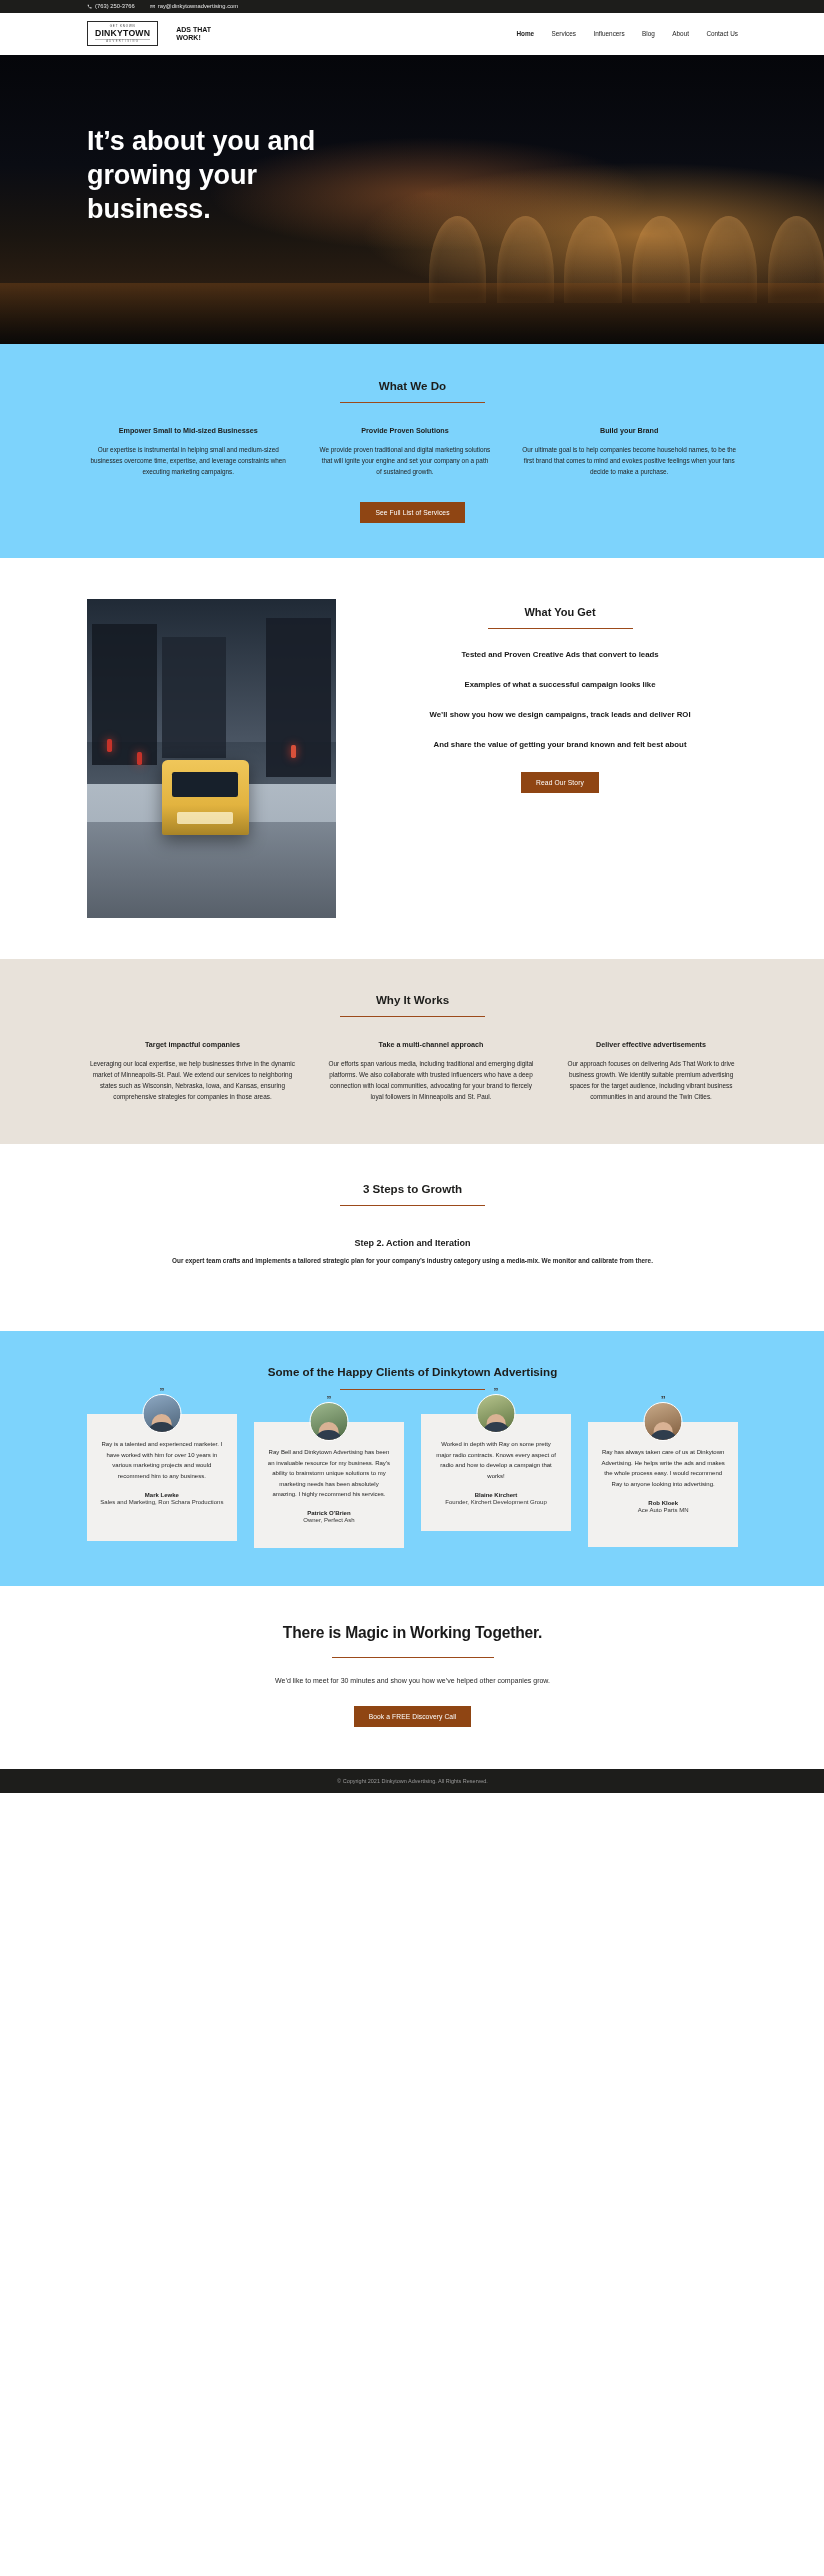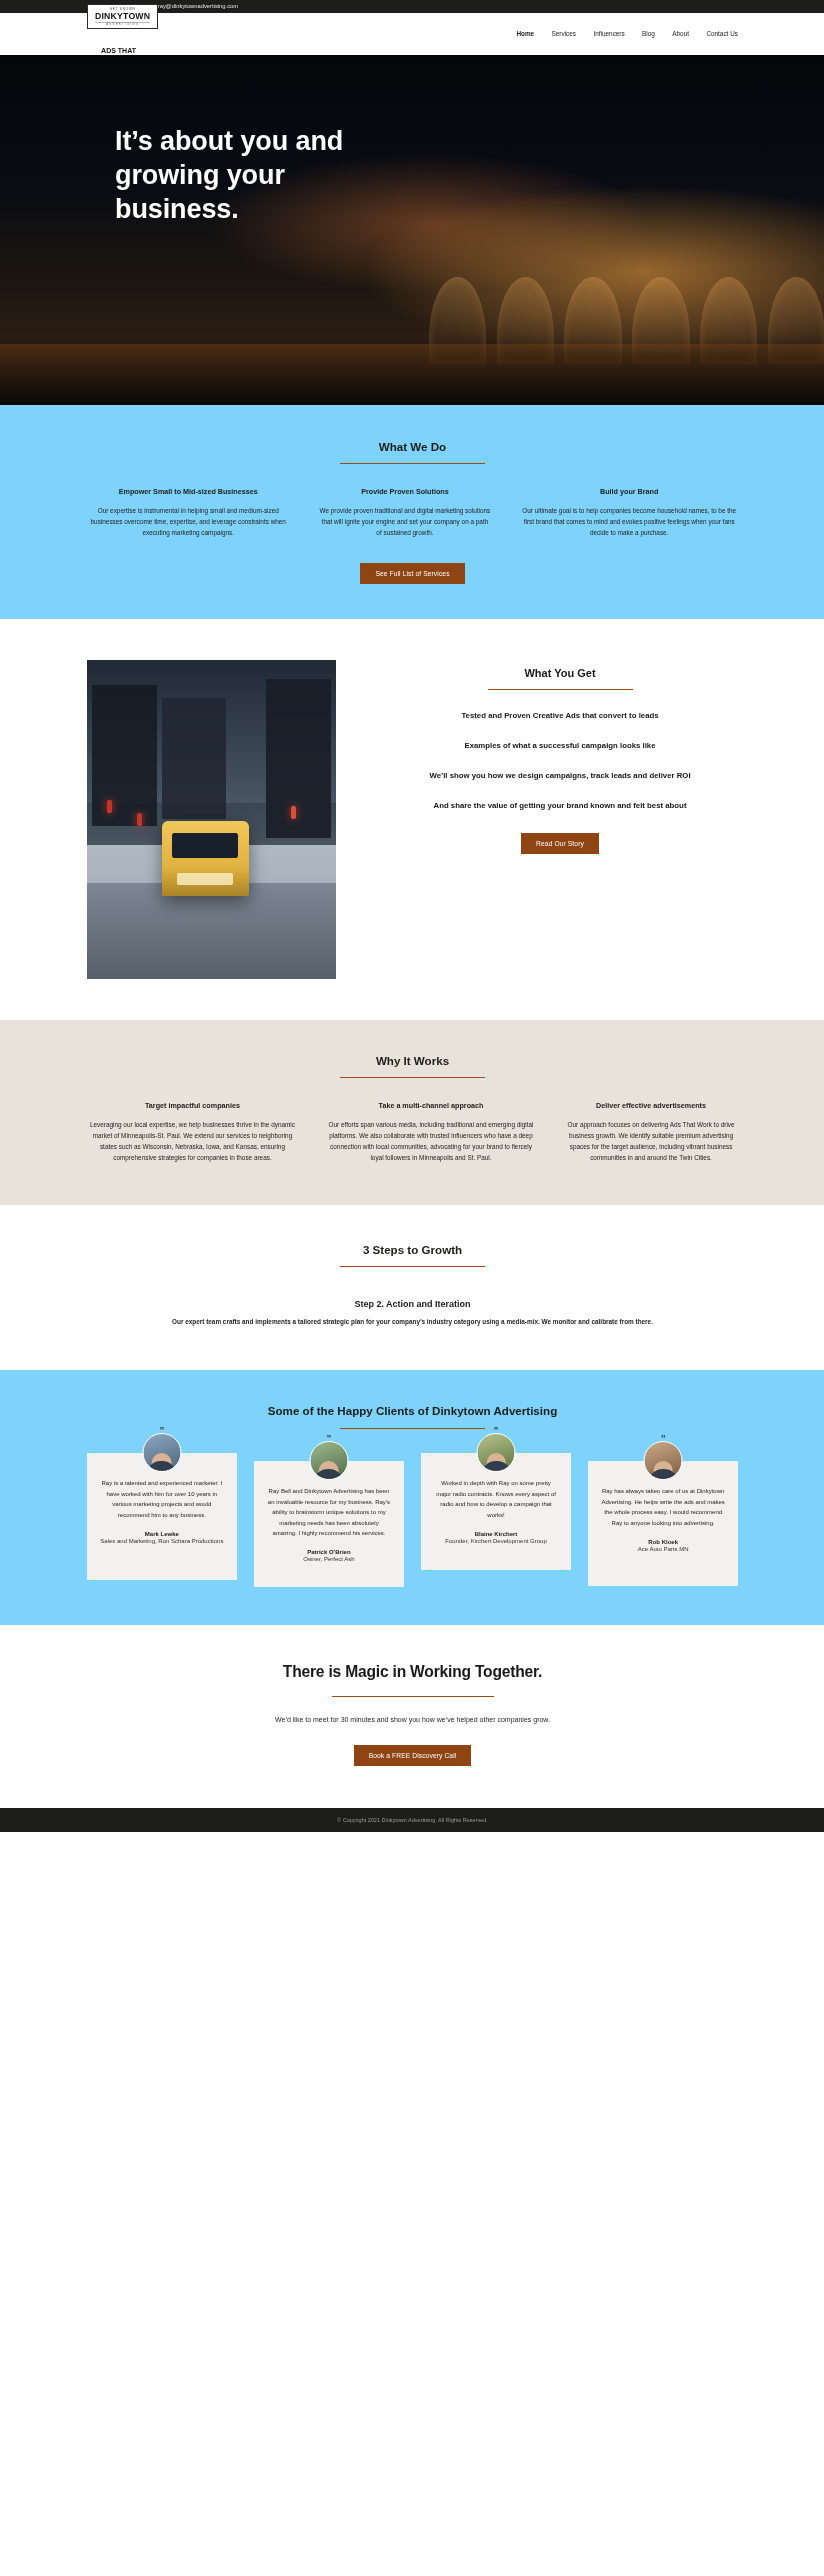--- a/index.html
+++ b/index.html
@@ -28,21 +28,21 @@
 
   
   .nav {
     background: #fff;
     height: 42px;
     display: flex;
     align-items: center;
     padding: 0 87px;
     justify-content: space-between;
   }
-  .brand { display: flex; align-items: center; gap: 18px; flex-direction: column; }
+  .brand { display: flex; align-items: center; gap: 18px; }
   .logo-box {
     border: 0.6px solid #2b2b2b;
     padding: 2.9px 7px 2.3px 7px;
     text-align: center;
     line-height: 1;
     background: #fff;
   }
   .logo-top { font-size: 2.9px; letter-spacing: 0.9px; color: #333; }
   .logo-main { font-size: 8.7px; font-weight: bold; letter-spacing: 0.2px; color: #111; margin: 1.2px 0 1.2px; }
   .logo-rule { height: 0.6px; background: #bbb; margin: 1.2px 0; }
@@ -50,24 +50,23 @@
   .tagline { font-size: 7px; font-weight: bold; line-height: 1.15; color: #111; max-width: 43px; }
   .menu { display: flex; align-items: center; gap: 17.4px; }
   .menu a {
     font-size: 6.4px; color: #222; text-decoration: none; font-weight: 500;
   }
   .menu a.active { font-weight: bold; }
 
   
   .hero {
     position: relative;
-    height: 350px;
+    height: 289px;
     overflow: hidden;
     background: #0b0d12;
-    padding-left: 28px;
   }
   .hero-bg {
     position: absolute; inset: 0;
     background:
       radial-gradient(ellipse 55% 40% at 78% 62%, rgba(255,170,70,.55), rgba(255,150,40,0) 62%),
       radial-gradient(ellipse 38% 28% at 52% 48%, rgba(255,140,60,.35), rgba(0,0,0,0) 70%),
       linear-gradient(180deg, #05060a 0%, #0a0c13 38%, #1a1510 62%, #2a1d12 80%, #0c0b0a 100%);
   }
   .hero-arches {
     position: absolute; left: 52%; right: 0; bottom: 41px; height: 87px;
@@ -195,21 +194,21 @@
   .wyg-right .claim {
     font-size: 7.8px; font-weight: bold; line-height: 1.6;
     margin: 0 auto 17.4px; max-width: 272px; color: #171717;
   }
   .wyg-right .btn { margin-top: 3.5px; }
 
   
   .wiw { padding-top: 34px; padding-bottom: 41px; }
 
   
-  .steps { padding-top: 38px; padding-bottom: 42px; text-align: center; }
+  .steps { padding-top: 38px; padding-bottom: 64px; text-align: center; }
   .steps .rule { margin-bottom: 32px; }
   .step h3 { font-size: 9px; font-weight: bold; margin-bottom: 8px; }
   .step p {
     font-size: 6.4px; line-height: 1.7; max-width: 602px; margin: 0 auto 24px;
     font-weight: bold; color: #1f1f1f;
   }
   .step:last-child p { margin-bottom: 0; }
 
   
   .testi { padding-top: 34px; padding-bottom: 38px; }

